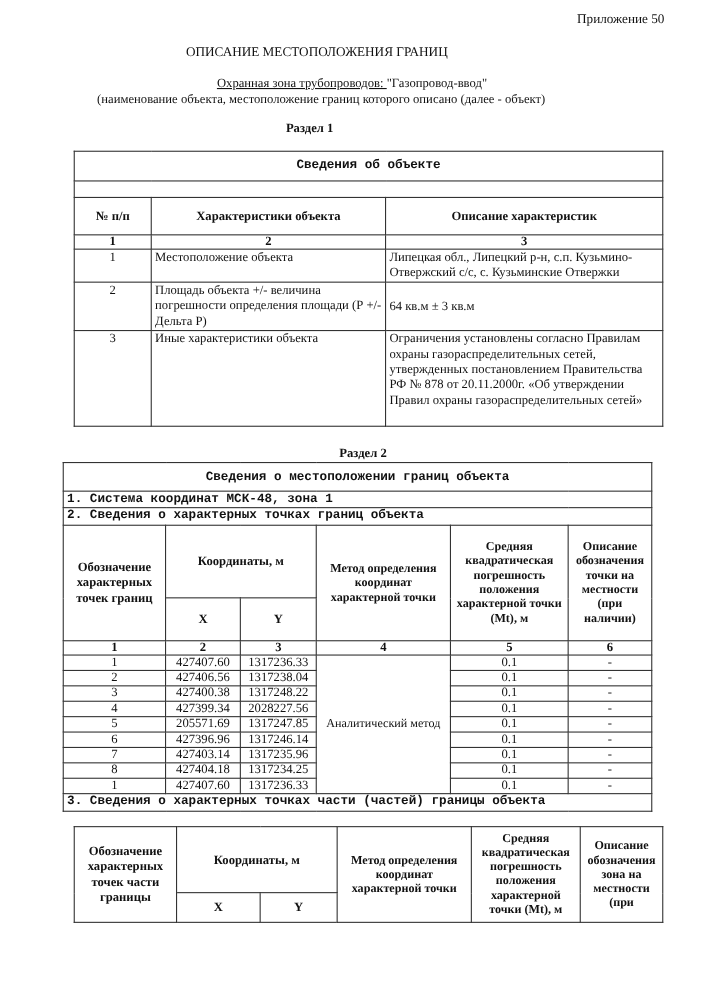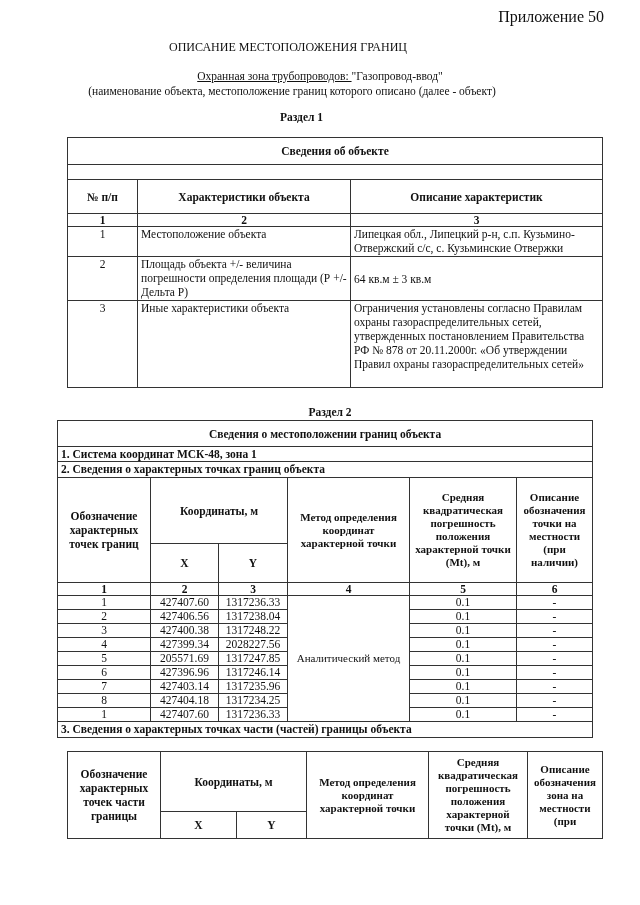--- a/index.html
+++ b/index.html
@@ -8,37 +8,37 @@
   .abs { position:absolute; }
   .txt { font-size:11.5px; line-height:14px; }
   .center { text-align:center; }
   .bold { font-weight:bold; }
   .u { text-decoration:underline; }
   table { border-collapse:collapse; position:absolute; table-layout:fixed;
           font-family:"Liberation Serif", "DejaVu Serif", serif; font-size:11.5px; }
   td { border:1px solid #333; padding:0 3px; vertical-align:top; line-height:14px; }
   td.c { text-align:center; }
   td.m { vertical-align:middle; }
-  td.b { font-weight:bold; }
+  td.b { font-weight:bold;font-family:Liberation Mono, monospace; }
   td.l { text-align:left; }
   .hdr td { vertical-align:middle; text-align:center; font-weight:bold; }
   .hdr .small { font-size:11px; line-height:13px; }
   .num td { font-weight:bold; text-align:center; height:11px; line-height:12px; }
   .data td { text-align:center; height:13px; line-height:13px; padding:0 2px; }
 </style>
 </head>
 <body>
 
-<div class="abs txt" style="right:36px; top:10px; font-size:16px;">Приложение 50</div>
+<div class="abs txt" style="right:36px; top:10px; font-size:12px;">Приложение 50</div>
 <div class="abs txt center" style="left:0; width:576px; top:40px; font-size:12px;">ОПИСАНИЕ МЕСТОПОЛОЖЕНИЯ ГРАНИЦ</div>
 <div class="abs txt center" style="left:0; width:640px; top:69px; font-size:11.5px;">
   <span class="u">Охранная зона трубопроводов: </span><span>"Газопровод-ввод"</span>
 </div>
 <div class="abs txt center" style="left:0; width:584px; top:84px; font-size:11.5px;">(наименование объекта, местоположение границ которого описано (далее - объект)</div>
-<div class="abs txt center bold" style="left:0; width:563px; top:110px; font-size:11.5px;padding-left:20px;">Раздел 1</div>
+<div class="abs txt center bold" style="left:0; width:563px; top:110px; font-size:11.5px;">Раздел 1</div>
 
 <table style="left:67px; top:137px; width:535px;">
   <colgroup>
       <col style="width:70px">
       <col style="width:213px">
       <col style="width:252px">
     </colgroup>
   <tbody>
       <tr>
         <td colspan="3" class="c m b" style="height:26px;">Сведения об объекте</td>

